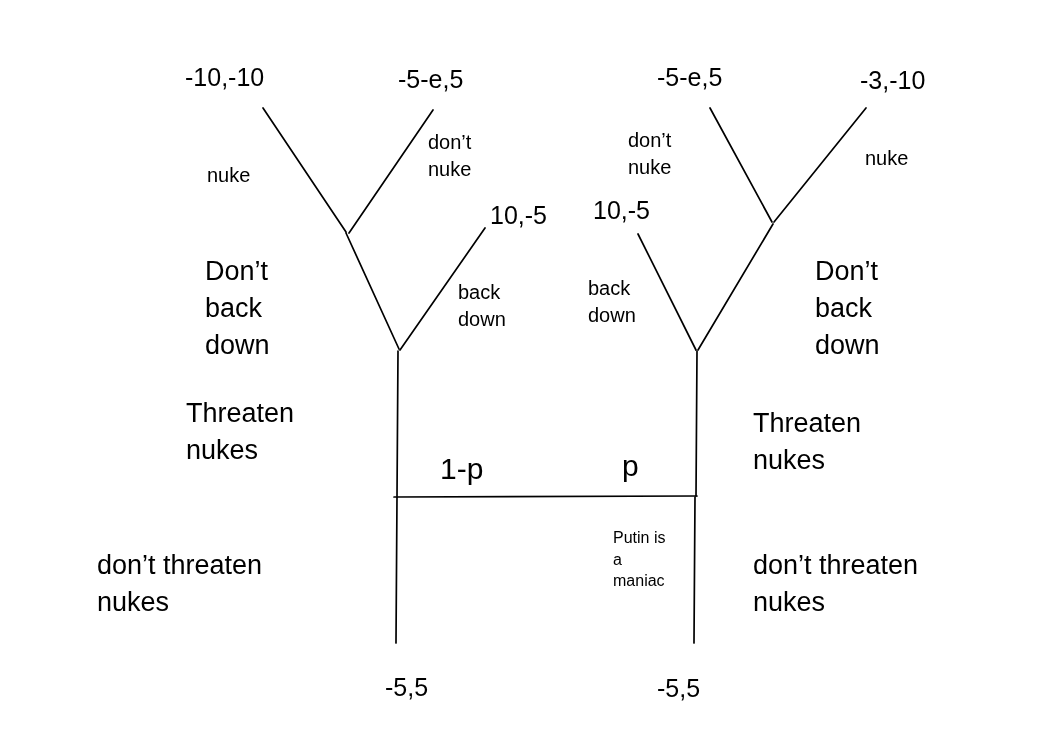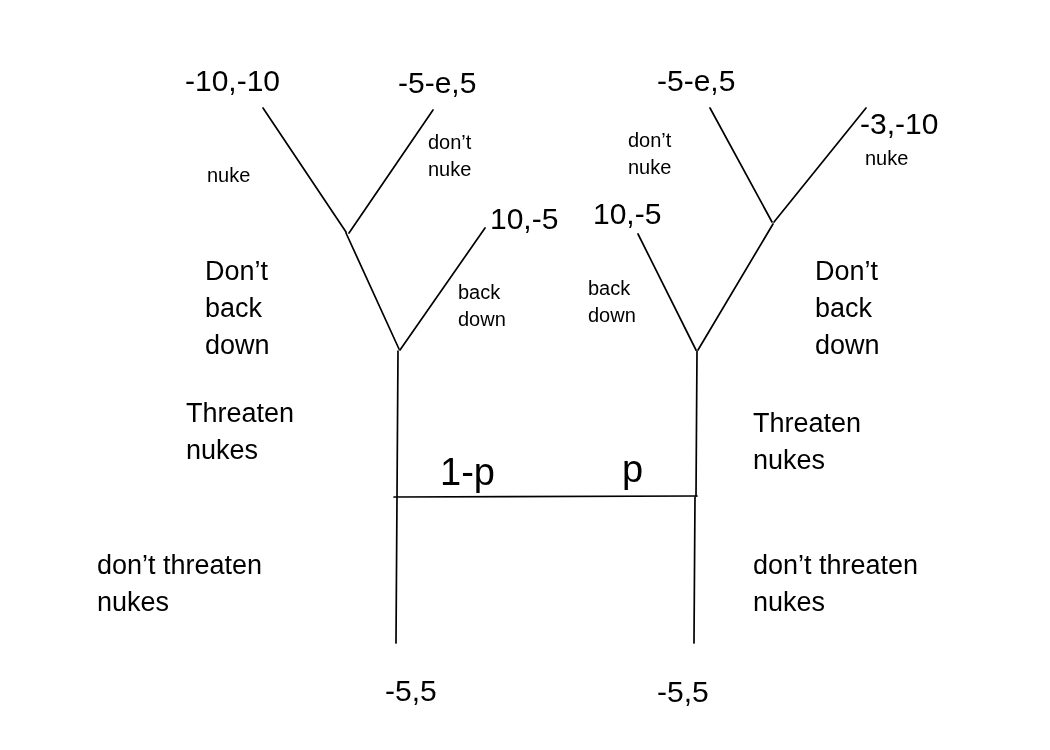--- a/index.html
+++ b/index.html
@@ -27,25 +27,25 @@
     stroke: #000000;
     stroke-width: 1.7;
     stroke-linecap: round;
   }
   .label {
     position: absolute;
     white-space: pre-line;
     color: #000000;
   }
   .payoff {
-    font-size: 30px;
+    font-size: 25px;
     line-height: 1.1;
   }
   .prob {
-    font-size: 38px;
+    font-size: 30px;
     line-height: 1.1;
   }
   .edge-small {
     font-size: 20px;
     line-height: 1.35;
   }
   .edge-big {
     font-size: 27px;
     line-height: 1.37;
   }
@@ -77,21 +77,21 @@
     <line x1="697" y1="351" x2="696" y2="496"></line>
     <line x1="695" y1="497" x2="694" y2="643"></line>
   </svg>
 
   <div class="label payoff" style="left:185px; top:64px;">-10,-10</div>
   <div class="label payoff" style="left:398px; top:66px;">-5-e,5</div>
   <div class="label payoff" style="left:490px; top:202px;">10,-5</div>
   <div class="label payoff" style="left:385px; top:674px;">-5,5</div>
 
   <div class="label payoff" style="left:657px; top:64px;">-5-e,5</div>
-  <div class="label payoff" style="left:860px; top:67px;margin-top:40px;">-3,-10</div>
+  <div class="label payoff" style="left:860px; top:67px;">-3,-10</div>
   <div class="label payoff" style="left:593px; top:197px;">10,-5</div>
   <div class="label payoff" style="left:657px; top:675px;">-5,5</div>
 
   <div class="label edge-small" style="left:207px; top:162px;">nuke</div>
   <div class="label edge-small" style="left:428px; top:129px;">don’t
 nuke</div>
   <div class="label edge-small" style="left:458px; top:279px;">back
 down</div>
 
   <div class="label edge-small" style="left:628px; top:127px;">don’t
@@ -112,14 +112,17 @@
 back
 down</div>
   <div class="label edge-big" style="left:753px; top:405px;">Threaten
 nukes</div>
   <div class="label edge-big" style="left:753px; top:547px;">don’t threaten
 nukes</div>
 
   <div class="label prob" style="left:440px; top:452px;">1-p</div>
   <div class="label prob" style="left:622px; top:449px;">p</div>
 
+  <div class="label state" style="left:613px; top:527px;">Putin is
+a
+maniac</div>
 
 </div>
 
 </body></html>

